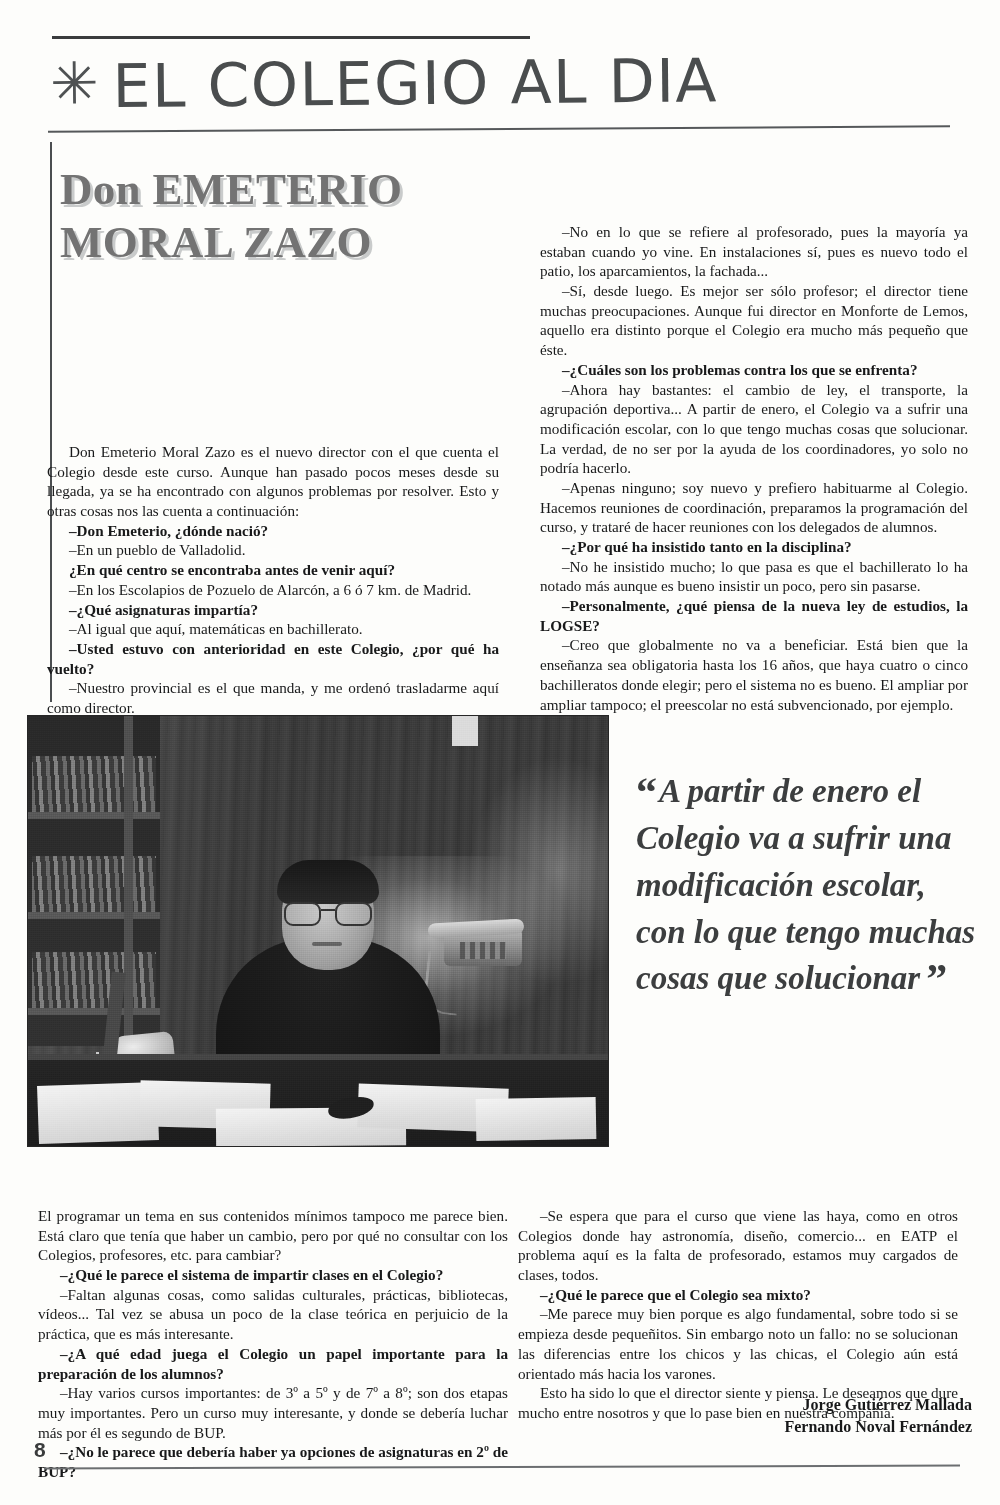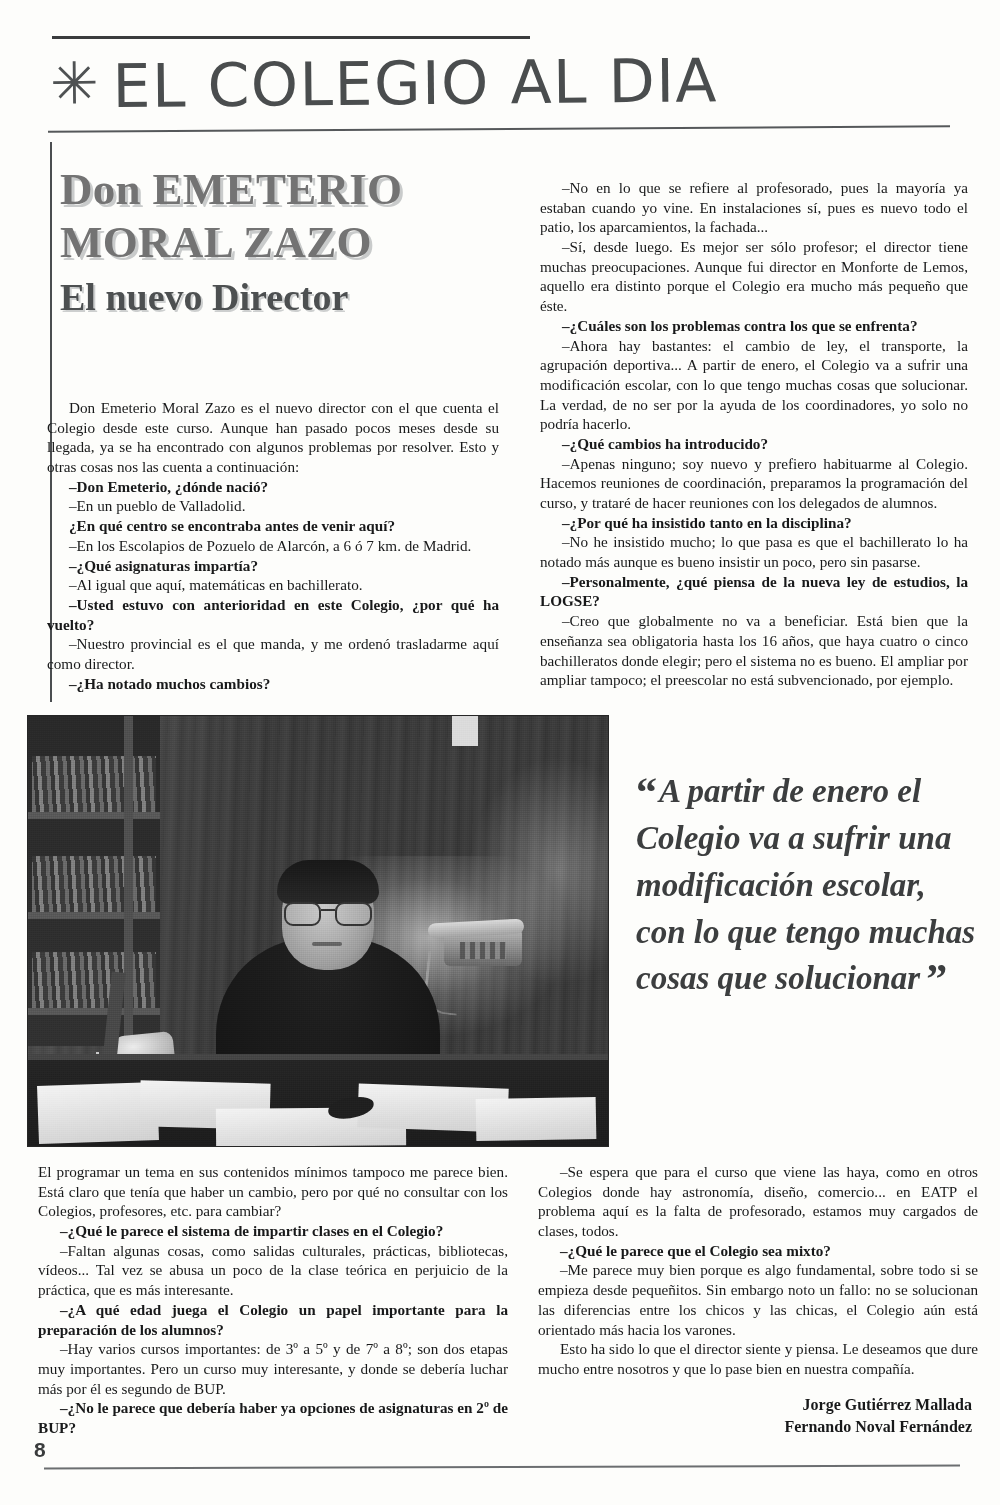--- a/index.html
+++ b/index.html
@@ -100,34 +100,35 @@
   }
 
   
   .col {
     position: absolute;
     font-size: 15.2px;
     line-height: 1.295;
     text-align: justify;
     text-justify: inter-word;
     hyphens: manual;
+    margin-top: 44px;
   }
   .col p {
     margin: 0;
     text-indent: 22px;
   }
   .col p.q {
     font-weight: bold;
   }
   .col p.noind { text-indent: 0; }
 
   #col-left-top  { left: 47px;  top: 398px; width: 452px; }
   #col-right-top { left: 540px; top: 178px; width: 428px; }
   #col-left-bot  { left: 38px;  top: 1162px; width: 470px; }
-  #col-right-bot { left: 538px; top: 1162px; width: 440px; }
+  #col-right-bot { left: 518px; top: 1162px; width: 440px; }
 
   
   #photo {
     position: absolute;
     left: 28px;
     top: 716px;
     width: 580px;
     height: 430px;
     overflow: hidden;
     background: #3a3936;
@@ -359,41 +360,39 @@
   <div class="masthead">
     <span class="mast-flower">✳</span>
     <span class="mast-title">EL COLEGIO AL DIA</span>
   </div>
   <div class="mast-rule"></div>
   <div class="col-divider"></div>
 
   <div class="headline">
     <div class="h-big">Don EMETERIO</div>
     <div class="h-big">MORAL ZAZO</div>
-    <div class="h-sub">El nuevo Director</div>
   </div>
 
   <div class="col" id="col-left-top">
       <p>Don Emeterio Moral Zazo es el nuevo director con el que cuenta el Colegio desde este curso. Aunque han pasado pocos meses desde su llegada, ya se ha encontrado con algunos problemas por resolver. Esto y otras cosas nos las cuenta a continuación:</p>
       <p class="q">–Don Emeterio, ¿dónde nació?</p>
       <p>–En un pueblo de Valladolid.</p>
       <p class="q">¿En qué centro se encontraba antes de venir aquí?</p>
       <p>–En los Escolapios de Pozuelo de Alarcón, a 6 ó 7 km. de Madrid.</p>
       <p class="q">–¿Qué asignaturas impartía?</p>
       <p>–Al igual que aquí, matemáticas en bachillerato.</p>
       <p class="q">–Usted estuvo con anterioridad en este Colegio, ¿por qué ha vuelto?</p>
       <p>–Nuestro provincial es el que manda, y me ordenó trasladarme aquí como director.</p>
       <p class="q">–¿Ha notado muchos cambios?</p>
     </div>
   <div class="col" id="col-right-top">
       <p>–No en lo que se refiere al profesorado, pues la mayoría ya estaban cuando yo vine. En instalaciones sí, pues es nuevo todo el patio, los aparcamientos, la fachada...</p>
       <p>–Sí, desde luego. Es mejor ser sólo profesor; el director tiene muchas preocupaciones. Aunque fui director en Monforte de Lemos, aquello era distinto porque el Colegio era mucho más pequeño que éste.</p>
       <p class="q">–¿Cuáles son los problemas contra los que se enfrenta?</p>
       <p>–Ahora hay bastantes: el cambio de ley, el transporte, la agrupación deportiva... A partir de enero, el Colegio va a sufrir una modificación escolar, con lo que tengo muchas cosas que solucionar. La verdad, de no ser por la ayuda de los coordinadores, yo solo no podría hacerlo.</p>
-      <p class="q">–¿Qué cambios ha introducido?</p>
       <p>–Apenas ninguno; soy nuevo y prefiero habituarme al Colegio. Hacemos reuniones de coordinación, preparamos la programación del curso, y trataré de hacer reuniones con los delegados de alumnos.</p>
       <p class="q">–¿Por qué ha insistido tanto en la disciplina?</p>
       <p>–No he insistido mucho; lo que pasa es que el bachillerato lo ha notado más aunque es bueno insistir un poco, pero sin pasarse.</p>
       <p class="q">–Personalmente, ¿qué piensa de la nueva ley de estudios, la LOGSE?</p>
       <p>–Creo que globalmente no va a beneficiar. Está bien que la enseñanza sea obligatoria hasta los 16 años, que haya cuatro o cinco bachilleratos donde elegir; pero el sistema no es bueno. El ampliar por ampliar tampoco; el preescolar no está subvencionado, por ejemplo.</p>
     </div>
 
   <div id="photo">
     <div class="ph-layer wood"></div>
     <div class="ph-layer wood-glare"></div>

